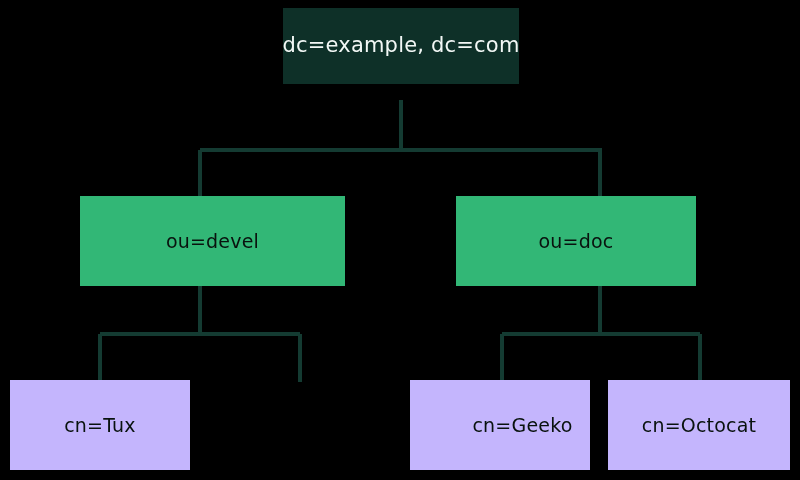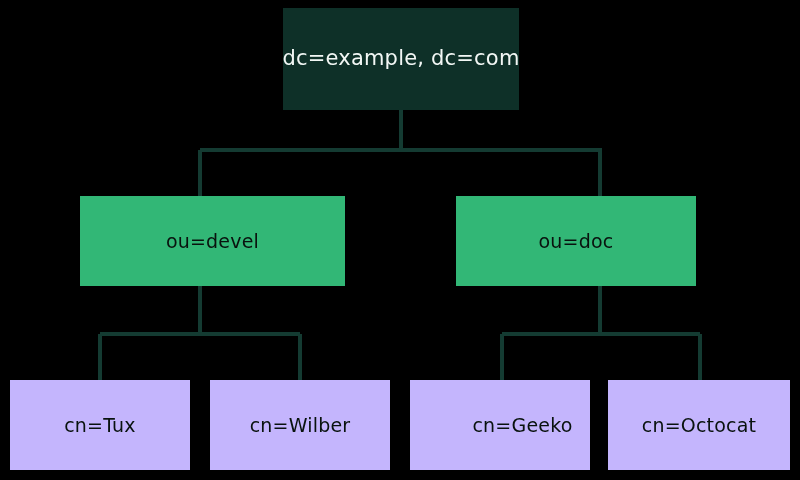--- a/index.html
+++ b/index.html
@@ -82,39 +82,36 @@
       <polyline points="100,334 100,382"></polyline>
       <polyline points="300,334 300,382"></polyline>
 
       <polyline points="600,286 600,334"></polyline>
       <polyline points="502,334 700,334"></polyline>
       <polyline points="502,334 502,382"></polyline>
       <polyline points="700,334 700,382"></polyline>
     </g>
   </svg>
 
-  <div class="node root" style="left:283px; top:8px; width:236px; height:102px;">
+  <div class="node root" style="left:283px; top:8px; width:236px; height:76px;">
     <span class="node-label">dc=example, dc=com</span>
   </div>
 
   <div class="node branch" style="left:80px; top:196px; width:265px; height:90px;">
     <span class="node-label">ou=devel</span>
   </div>
 
   <div class="node branch" style="left:456px; top:196px; width:240px; height:90px;">
     <span class="node-label">ou=doc</span>
   </div>
 
   <div class="node leaf" style="left:10px; top:380px; width:180px; height:90px;">
     <span class="node-label">cn=Tux</span>
   </div>
 
-  <div class="node leaf" style="left:210px; top:380px; width:180px; height:90px;">
-    <span class="node-label">cn=Wilber</span>
-  </div>
 
   <div class="node leaf" style="left:410px; top:380px; width:180px; height:90px;padding-left:45px;">
     <span class="node-label">cn=Geeko</span>
   </div>
 
   <div class="node leaf" style="left:608px; top:380px; width:182px; height:90px;">
     <span class="node-label">cn=Octocat</span>
   </div>
 
 </div>

